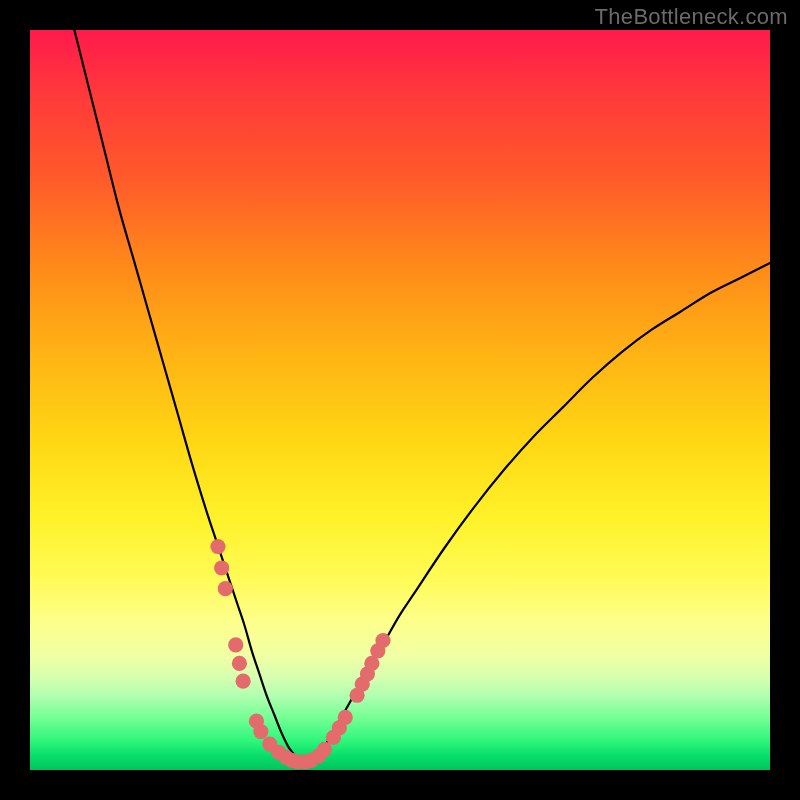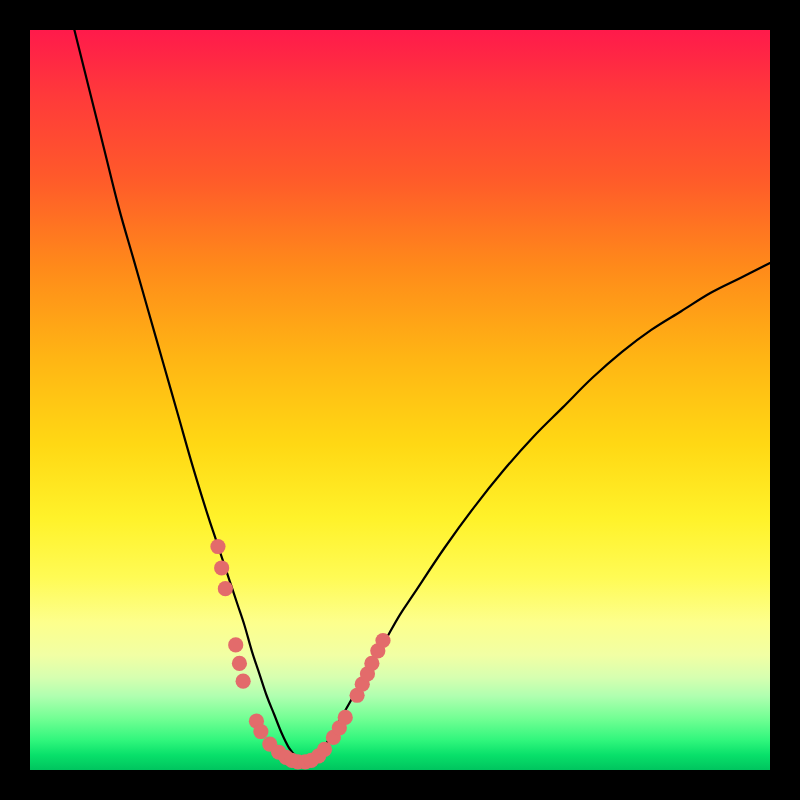--- a/index.html
+++ b/index.html
@@ -56,20 +56,21 @@
     left: 0;
     top: 0;
     width: 740px;
     height: 740px;
   }
 </style>
 </head>
 <body>
 
 <div class="stage">
+  <div class="watermark">TheBottleneck.com</div>
   <div class="plot-area">
     <svg class="overlay" viewBox="0 0 740 740" preserveAspectRatio="none">
       <path id="curve-path" fill="none" stroke="#000000" stroke-width="2.2" stroke-linecap="round" stroke-linejoin="round" d="M 44.40 0.00 C 47.06 10.66, 53.87 37.89, 59.20 59.20 C 64.53 80.51, 68.67 97.09, 74.00 118.40 C 79.33 139.71, 83.47 157.62, 88.80 177.60 C 94.13 197.58, 98.27 210.75, 103.60 229.40 C 108.93 248.05, 113.07 262.55, 118.40 281.20 C 123.73 299.85, 127.87 314.35, 133.20 333.00 C 138.53 351.65, 142.67 366.15, 148.00 384.80 C 153.33 403.45, 157.47 418.62, 162.80 436.60 C 168.13 454.58, 173.60 472.05, 177.60 484.70 C 181.60 497.35, 182.34 498.91, 185.00 506.90 C 187.66 514.89, 189.74 521.11, 192.40 529.10 C 195.06 537.09, 197.14 543.31, 199.80 551.30 C 202.46 559.29, 204.54 565.51, 207.20 573.50 C 209.86 581.49, 211.94 587.04, 214.60 595.70 C 217.26 604.36, 219.34 612.94, 222.00 621.60 C 224.66 630.26, 226.74 635.81, 229.40 643.80 C 232.06 651.79, 234.14 658.67, 236.80 666.00 C 239.46 673.33, 241.54 677.84, 244.20 684.50 C 246.86 691.16, 248.94 697.01, 251.60 703.00 C 254.26 708.99, 256.34 713.54, 259.00 717.80 C 261.66 722.06, 263.74 724.28, 266.40 726.68 C 269.06 729.08, 271.14 730.32, 273.80 731.12 C 276.46 731.92, 278.54 732.19, 281.20 731.12 C 283.86 730.05, 285.94 728.26, 288.60 725.20 C 291.26 722.14, 292.00 720.76, 296.00 714.10 C 300.00 707.44, 305.47 697.52, 310.80 688.20 C 316.13 678.88, 320.27 671.62, 325.60 662.30 C 330.93 652.98, 335.07 645.72, 340.40 636.40 C 345.73 627.08, 349.87 619.82, 355.20 610.50 C 360.53 601.18, 364.67 593.26, 370.00 584.60 C 375.33 575.94, 376.81 574.39, 384.80 562.40 C 392.79 550.41, 403.74 533.32, 414.40 518.00 C 425.06 502.68, 433.34 491.29, 444.00 477.30 C 454.66 463.31, 462.94 452.95, 473.60 440.30 C 484.26 427.65, 492.54 418.32, 503.20 407.00 C 513.86 395.68, 522.14 388.06, 532.80 377.40 C 543.46 366.74, 551.74 357.79, 562.40 347.80 C 573.06 337.81, 581.34 330.56, 592.00 321.90 C 602.66 313.24, 610.94 307.03, 621.60 299.70 C 632.26 292.37, 640.54 287.86, 651.20 281.20 C 661.86 274.54, 670.14 268.69, 680.80 262.70 C 691.46 256.71, 699.74 253.23, 710.40 247.90 C 721.06 242.57, 734.67 235.76, 740.00 233.10"></path>
       <g id="dots-group">
           <circle cx="187.96" cy="516.52" r="7.6" fill="#e36b6b"></circle>
           <circle cx="191.66" cy="537.98" r="7.6" fill="#e36b6b"></circle>
           <circle cx="195.36" cy="558.70" r="7.6" fill="#e36b6b"></circle>
           <circle cx="205.72" cy="614.94" r="7.6" fill="#e36b6b"></circle>
           <circle cx="209.42" cy="633.44" r="7.6" fill="#e36b6b"></circle>
           <circle cx="213.12" cy="651.20" r="7.6" fill="#e36b6b"></circle>

